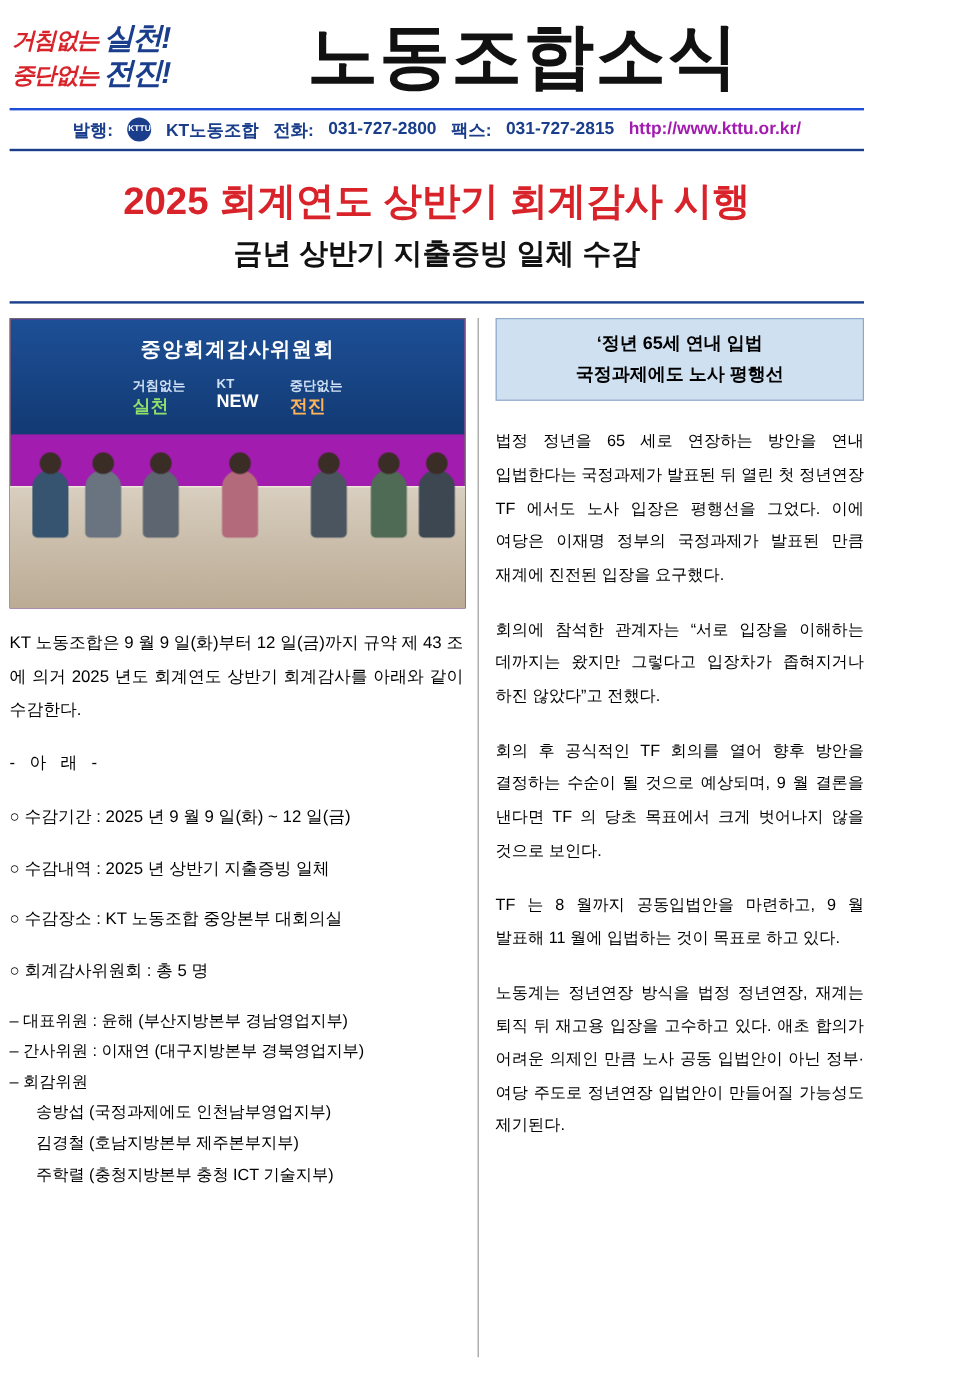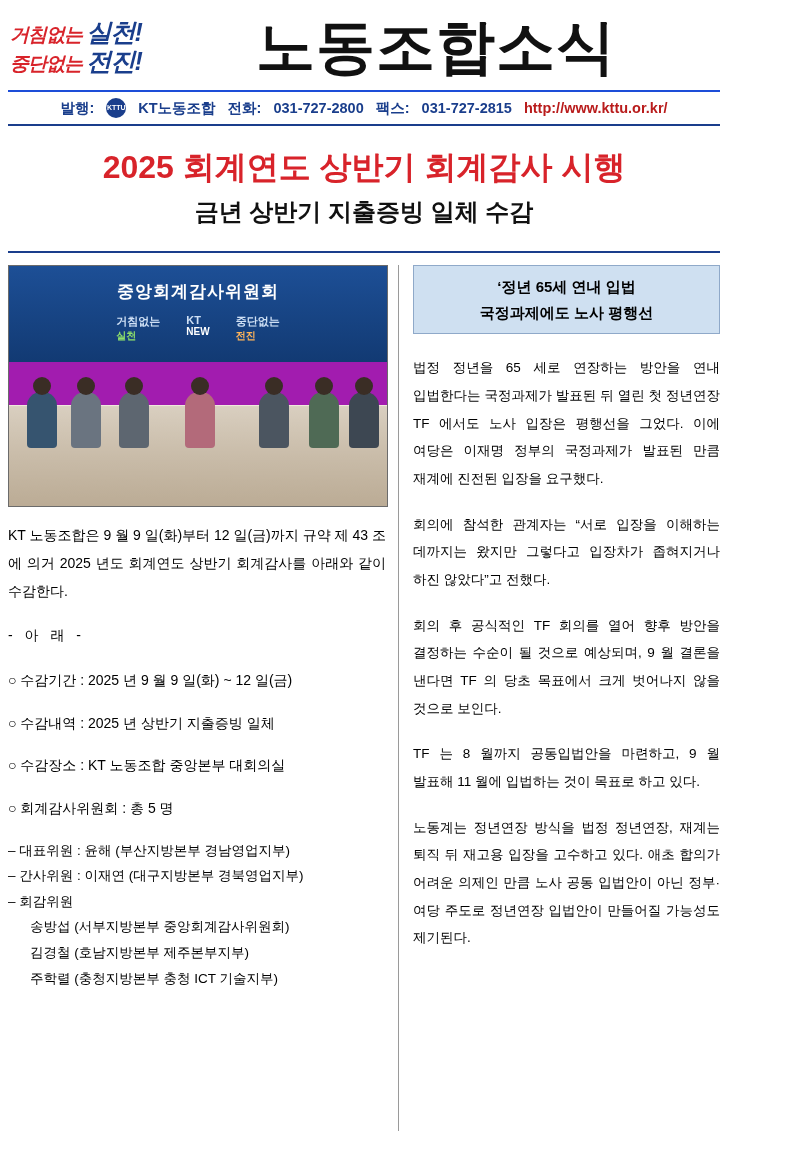--- a/index.html
+++ b/index.html
@@ -45,21 +45,21 @@
     height:32px;display:flex;align-items:center;justify-content:center;gap:12px;
     font-size:14.5px;font-weight:bold;color:#1a3e8c;
   }
   .infobar .emblem{
     display:inline-block;width:20px;height:20px;border-radius:50%;
     background:#1a3e8c;color:#fff;font-size:7px;line-height:20px;text-align:center;
     font-weight:bold;vertical-align:middle;
   }
   .infobar .seg{white-space:nowrap;}
   .infobar .label{color:#1a3e8c;}
-  .infobar .url{color:#b91c1c;}
+  .infobar .url{color:#a21caf;}
 
   
   .headline-wrap{
     text-align:center;padding:22px 0 10px 0;
   }
   .headline{
     font-size:32px;font-weight:bold;color:#d8232a;letter-spacing:0px;line-height:1.2;
   }
   .subheadline{
     font-size:24px;font-weight:bold;color:#111;margin-top:12px;line-height:1.2;
@@ -87,21 +87,21 @@
   }
   .photo .banner-title{
     position:absolute;top:14px;left:0;width:100%;text-align:center;
     color:#fff;font-size:17px;font-weight:bold;letter-spacing:1px;
   }
   .photo .slogan{
     position:absolute;top:48px;left:0;width:100%;
     display:flex;justify-content:center;gap:26px;
     font-size:11px;color:#cfe0f5;font-weight:bold;
   }
-  .photo .slogan b{display:block;font-size:10px;color:#ffffff;}
+  .photo .slogan b{display:block;font-size:15px;color:#ffffff;}
   .photo .slogan .grn{color:#8fe06a;}
   .photo .slogan .org{color:#ffb45a;}
   .photo .table{
     position:absolute;left:-20px;bottom:-10px;width:420px;height:120px;
     background:linear-gradient(180deg,#d9cfc0 0%,#b9a992 100%);
     transform:perspective(300px) rotateX(26deg);
     border-top:2px solid #efe7dc;
   }
   .photo .floor{
     position:absolute;left:0;bottom:0;width:100%;height:42px;background:#5a4a3c;
@@ -205,21 +205,21 @@
       <div class="center-line">- 아     래 -</div>
 
       <div class="item">○ 수감기간 : 2025 년 9 월 9 일(화) ~ 12 일(금)</div>
       <div class="item">○ 수감내역 : 2025 년 상반기 지출증빙 일체</div>
       <div class="item">○ 수감장소 : KT 노동조합 중앙본부 대회의실</div>
       <div class="item">○ 회계감사위원회 : 총 5 명</div>
 
       <div class="sub-item">– 대표위원 : 윤해 (부산지방본부 경남영업지부)</div>
       <div class="sub-item">– 간사위원 : 이재연 (대구지방본부 경북영업지부)</div>
       <div class="sub-item">– 회감위원</div>
-      <div class="sub-item indent">송방섭 (서부지방본부 중앙회계감사위원회)</div>
+      <div class="sub-item indent">송방섭 (국정과제에도 인천남부영업지부)</div>
       <div class="sub-item indent">김경철 (호남지방본부 제주본부지부)</div>
       <div class="sub-item indent">주학렬 (충청지방본부 충청 ICT 기술지부)</div>
 
     </div>
 
     <div class="divider"></div>
 
     <div class="col-right">
       <div class="box-title">
         <div>‘정년 65세 연내 입법</div>

